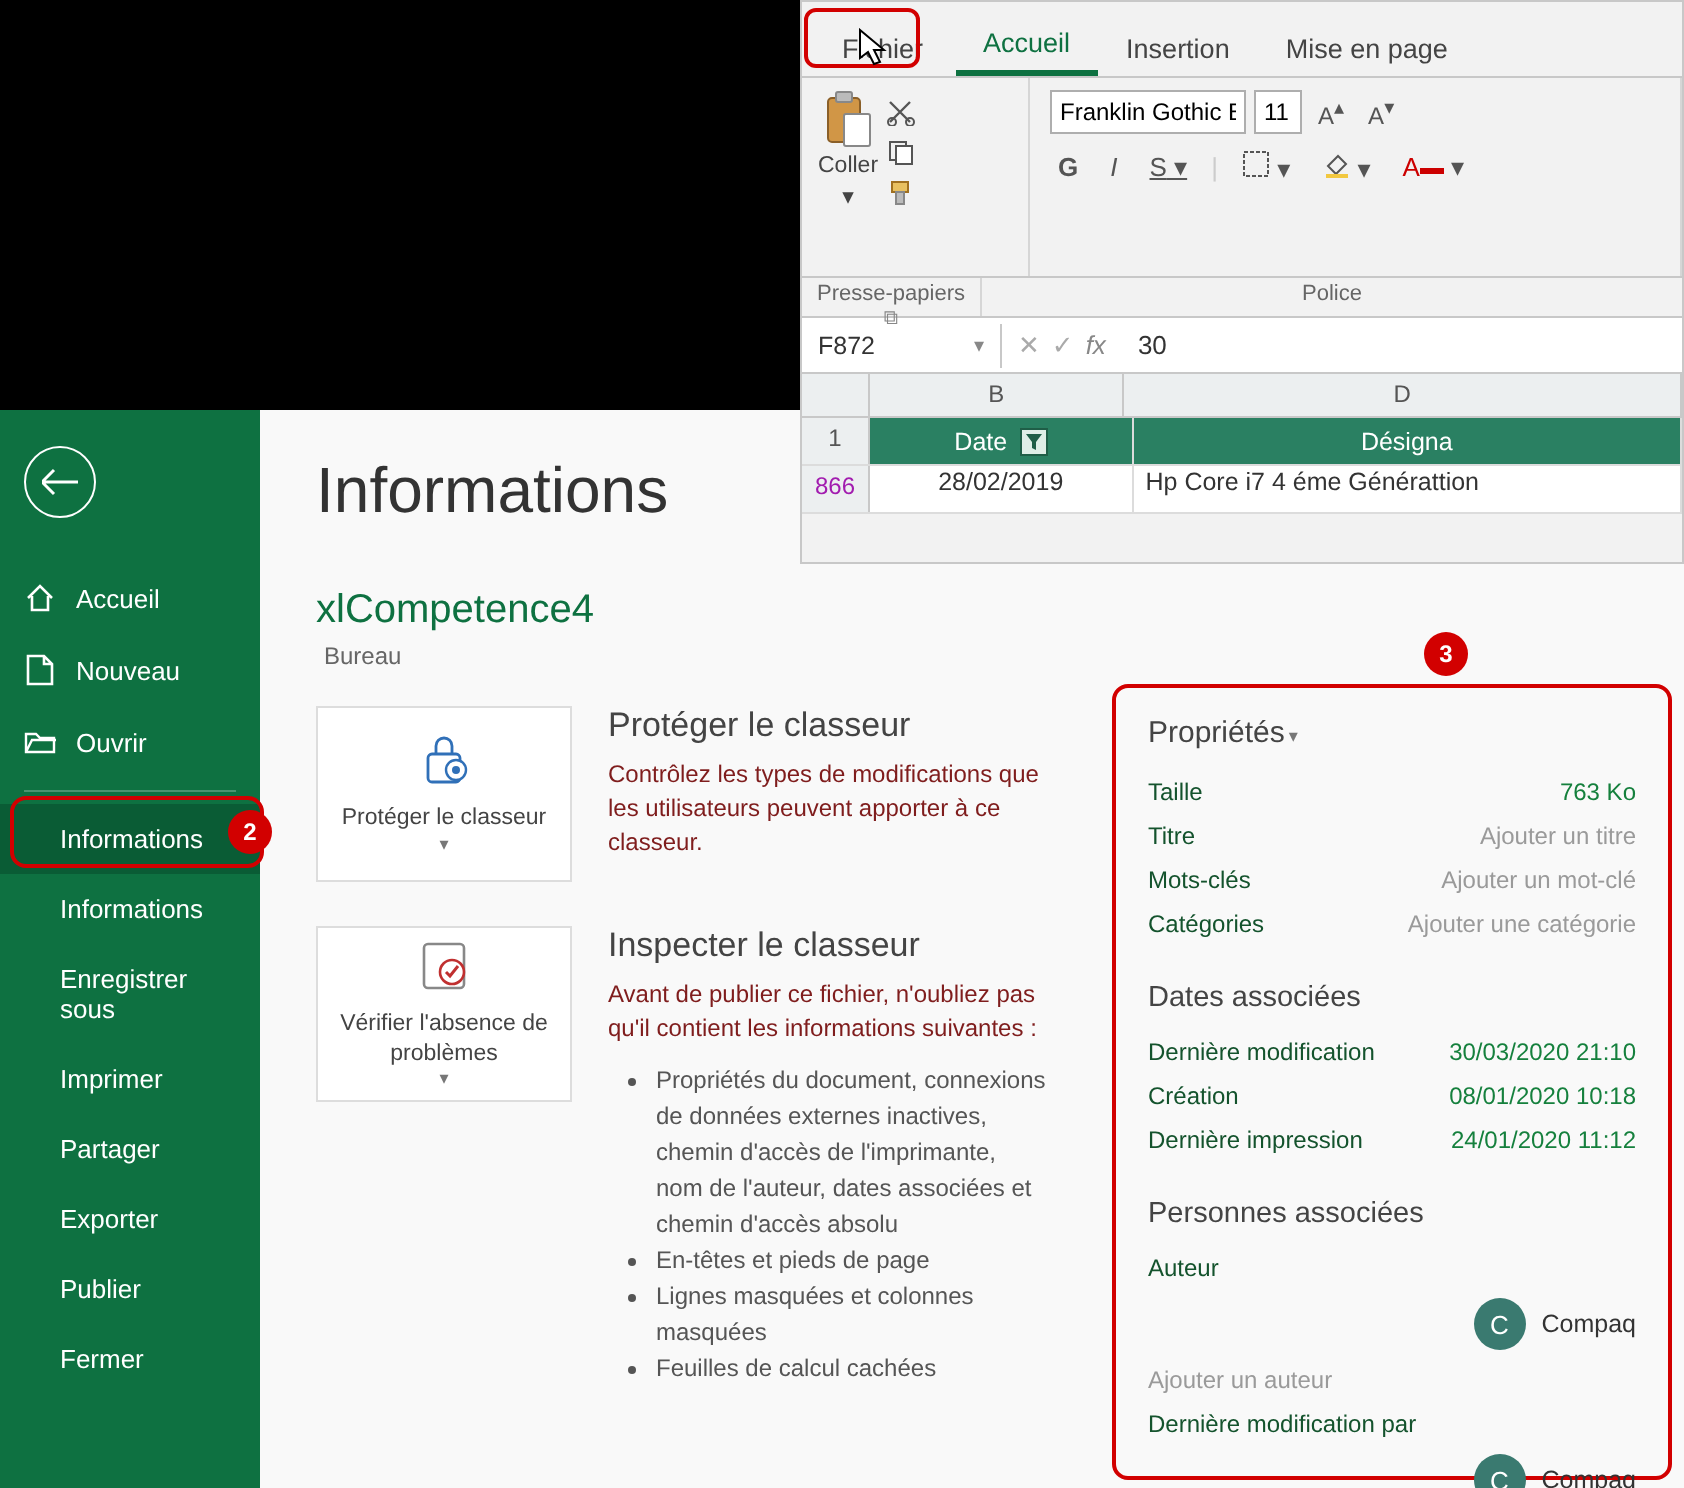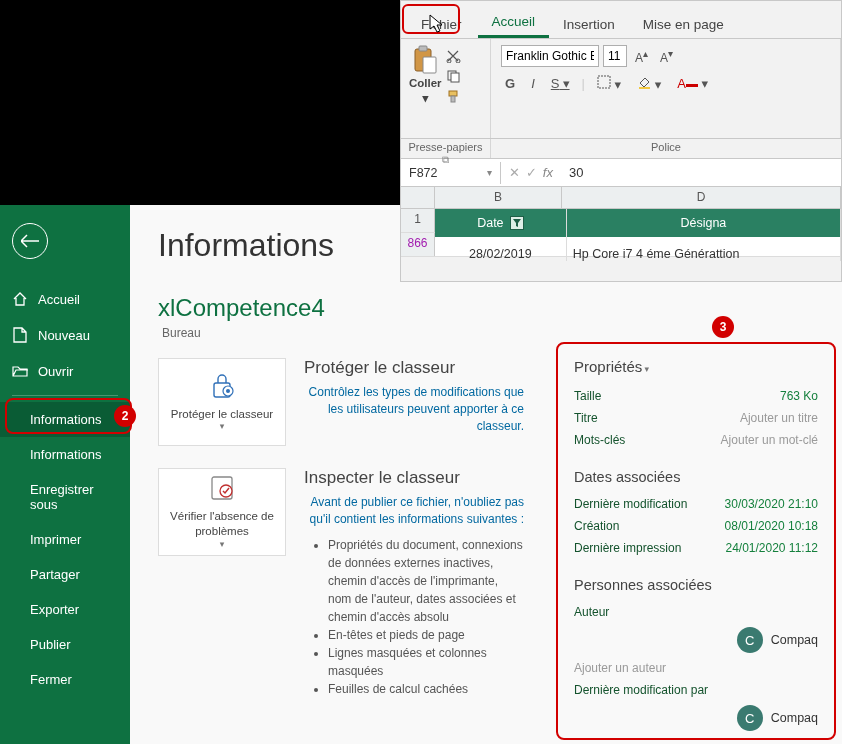--- a/index.html
+++ b/index.html
@@ -19,31 +19,31 @@
   .nav-sep { border-top: 1px solid rgba(255,255,255,0.25); margin: 6px 12px; }
   
   
   .callout-info { position: absolute; top: 398px; left: 5px; width: 127px; height: 36px; border: 2px solid #d20000; border-radius: 8px; pointer-events: none; z-index: 50; }
   .badge { position: absolute; width: 22px; height: 22px; background: #d20000; border-radius: 50%; color: #fff; font-size: 12px; font-weight: bold; display: flex; align-items: center; justify-content: center; z-index: 60; }
   .badge-2 { top: 405px; left: 114px; }
   
   
   .main { position: absolute; top: 205px; left: 130px; width: 712px; height: 539px; background: #f9f9f9; padding: 22px 28px; }
   .page-title { font-size: 32px; font-weight: 300; color: #333; margin-bottom: 30px; }
-  .doc-title { color: #0e7141; font-size: 24px; font-weight: 400; margin-bottom: 4px; }
+  .doc-title { color: #0e7141; font-size: 20px; font-weight: 400; margin-bottom: 4px; }
   .doc-path { color: #666; font-size: 12px; margin-bottom: 18px; padding-left: 4px; }
   
   .info-row { display: flex; gap: 18px; margin-bottom: 22px; align-items: flex-start; }
   .card { width: 128px; height: 88px; border: 1px solid #ddd; background: #fff; display: flex; flex-direction: column; align-items: center; justify-content: center; cursor: pointer; font-size: 11.5px; color: #444; text-align: center; padding: 6px; }
   .card .cicon { margin-bottom: 6px; }
   .card .clabel { line-height: 1.3; }
   .card .drop { font-size: 9px; color: #777; }
   .info-text { flex: 1; max-width: 220px; }
   .info-text h3 { font-size: 17px; font-weight: 400; color: #444; margin-bottom: 6px; }
-  .info-text p { font-size: 12px; color: #0369a1; line-height: 1.4; text-align: right; }
+  .info-text p { font-size: 12px; color: #7f1d1d; line-height: 1.4; }
   .info-text ul { font-size: 12px; color: #555; line-height: 1.5; margin-left: 24px; margin-top: 8px; }
   
   
   .props-panel { position: absolute; top: 342px; left: 556px; width: 280px; height: 398px; border: 2px solid #d20000; border-radius: 8px; background: #f9f9f9; padding: 14px 16px; z-index: 40; }
   .badge-3 { top: 316px; left: 712px; }
   .props-title { font-size: 15px; color: #444; margin-bottom: 10px; }
   .props-title .drop { font-size: 9px; color: #777; margin-left: 2px; }
   .prop-row { display: flex; justify-content: space-between; font-size: 12px; padding: 4px 0; }
   .prop-row .pk { color: #14532d; }
   .prop-row .pv { color: #15803d; }
@@ -59,21 +59,21 @@
   .ribbon-tabs { display: flex; align-items: flex-end; height: 38px; background: #f2f2f2; padding-left: 4px; gap: 0; position: relative; border-bottom: 1px solid #c8c8c8;}
   .ribbon-tab { padding: 8px 14px 6px; font-size: 13.5px; color: #444; cursor: pointer; }
   .ribbon-tab.accueil { color: #0e7141; border-bottom: 3px solid #0e7141; }
   .fichier-tab { position: relative; padding: 6px 16px; }
   .callout-file { position: absolute; top: 4px; left: 402px; width: 58px; height: 30px; border: 2px solid #d20000; border-radius: 6px; z-index: 80; pointer-events: none; }
   .badge-1 { top: 38px; left: 440px; }
   .cursor-icon { position: absolute; top: 14px; left: 429px; z-index: 85; }
   
   .ribbon-body { display: flex; height: 100px; border-bottom: 1px solid #c8c8c8; }
   .ribbon-group { border-right: 1px solid #d6d6d6; padding: 6px 8px 2px; display: flex; flex-direction: column; }
-  .clipboard-grp { width: 90px; font-weight: bold; }
+  .clipboard-grp { width: 114px; }
   .clipboard-top { display: flex; gap: 4px;}
   .coller-btn { display: flex; flex-direction: column; align-items: center; gap: 2px; cursor: pointer; font-size: 11.5px; color: #444; }
   .smallstack { display: flex; flex-direction: column; gap: 4px; padding-top: 4px;}
   .smallbtn { width: 18px; height: 16px; cursor: pointer; }
   .font-grp { flex: 1; padding: 6px 10px 2px;}
   .font-row1 { display: flex; gap: 4px; align-items: center; margin-bottom: 6px;}
   .font-select { border: 1px solid #aeaeae; background: #fff; font-size: 12px; padding: 2px 4px; height: 22px;}
   .font-name-sel { width: 98px; }
   .font-size-sel { width: 24px; text-align: left;}
   .aa-btn { font-size: 12px; color: #555; cursor: pointer; padding: 2px 4px;}
@@ -93,21 +93,21 @@
   .fx-btns { display: flex; gap: 6px; padding: 0 8px; color: #888; font-size: 13px; align-items: center;}
   .formula-bar { flex: 1; padding: 4px 8px; font-size: 13px; color: #333;}
   
   .sheet-area { background: #fff; }
   .col-headers { display: flex; height: 22px; background: #eceff0; border-bottom: 1px solid #c8c8c8; }
   .rowhead-spacer { width: 34px; border-right: 1px solid #c8c8c8; }
   .colh { flex: 1; text-align: center; font-size: 12px; color: #555; border-right: 1px solid #c8c8c8; padding-top: 3px;}
   .colh.wide { flex: 2.2; }
   .data-row { display: flex; height: 24px; border-bottom: 1px solid #dcdcdc; }
   .rowhead { width: 34px; background: #eceff0; border-right: 1px solid #c8c8c8; text-align: center; font-size: 12px; color: #555; padding-top: 3px;}
-  .cell { flex: 1; border-right: 1px solid #dcdcdc; font-size: 12.5px; padding: 14px 6px; color: #333; text-align: center;}
+  .cell { flex: 1; border-right: 1px solid #dcdcdc; font-size: 12.5px; padding: 1px 6px; color: #333; text-align: center;}
   .cell.wide { flex: 2.2; text-align: left;}
   .header-cell { background: #2a8062; color: #fff; display: flex; align-items: center; justify-content: center; gap: 6px;}
   .filter-icn { width: 14px; height: 14px; background: #dfeee7; border: 1px solid #1f5e47; display: inline-flex; align-items: center; justify-content: center;}
   .rowhead.blue { color: #a21caf; }
 </style>
 </head>
 <body>
 
 <div class="black-area"></div>
 
@@ -228,20 +228,24 @@
       <span class="pk">Taille</span>
       <span class="pv">763 Ko</span>
     </div>
   <div class="prop-row">
       <span class="pk">Titre</span>
       <span class="pv placeholder">Ajouter un titre</span>
     </div>
   <div class="prop-row">
       <span class="pk">Mots-clés</span>
       <span class="pv placeholder">Ajouter un mot-clé</span>
+    </div>
+  <div class="prop-row">
+      <span class="pk">Catégories</span>
+      <span class="pv placeholder">Ajouter une catégorie</span>
     </div>
 
   <div class="props-sub">Dates associées</div>
   <div class="prop-row">
       <span class="pk">Dernière modification</span>
       <span class="pv">30/03/2020 21:10</span>
     </div>
   <div class="prop-row">
       <span class="pk">Création</span>
       <span class="pv">08/01/2020 10:18</span>

